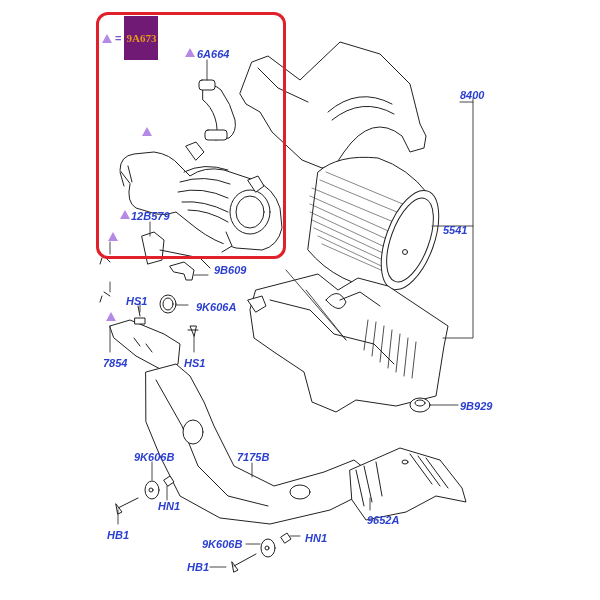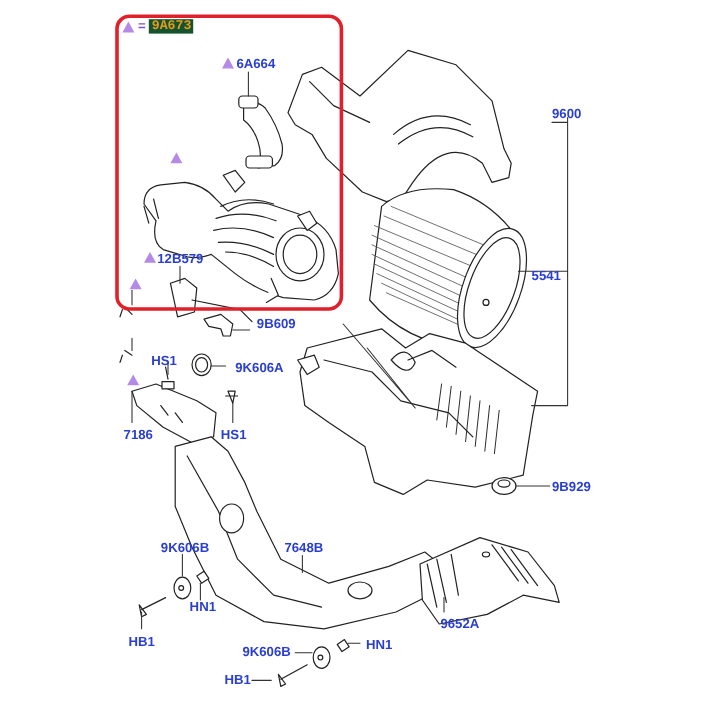--- a/index.html
+++ b/index.html
@@ -1,28 +1,28 @@
 <!DOCTYPE html>
 <html><head>
 <meta charset="utf-8">
 <style>
   html, body { margin: 0; padding: 0; background: #ffffff; }
   body { width: 600px; height: 600px; position: relative; overflow: hidden;
          font-family: "Liberation Sans", sans-serif; }
   #diagram { position: absolute; left: 0; top: 0; width: 600px; height: 600px; }
   .lbl { position: absolute; font-family: "Liberation Sans", sans-serif; font-weight: bold;
-         font-size: 11px; color: #2a3fd0; line-height: 12px; white-space: nowrap; }
+         font-size: 11px; color: #2a3fd0; line-height: 12px; white-space: nowrap; font-style: italic; }
   .tri { position: absolute; width: 0; height: 0; border-left: 5px solid transparent;
          border-right: 5px solid transparent; border-bottom: 9px solid #b48ae6; }
   .highlight-box { position: absolute; left: 96px; top: 12px; width: 184px; height: 241px;
          border: 3px solid #e0202a; border-radius: 12px; }
   .legend { position: absolute; left: 102px; top: 16px; display: flex; align-items: center; gap: 3px; }
   .legend .eq { color: #7a55c8; font-weight: bold; font-size: 11px; font-family: "Liberation Sans", sans-serif; }
-  .legend .code { background: #14532d; color: #e69a1a; font-weight: bold; font-size: 11px;
-         padding: 0 2px; font-family: Liberation Mono, monospace; }
+  .legend .code { background: #701a75; color: #e69a1a; font-weight: bold; font-size: 11px;
+         padding: 16px 2px; font-family: Liberation Serif, serif; }
   .legend .tri { position: static; }
 </style>
 </head>
 <body>
 
 <svg id="diagram" viewBox="0 0 600 600" xmlns="http://www.w3.org/2000/svg">
   <g fill="none" stroke="#222" stroke-width="1" stroke-linejoin="round" stroke-linecap="round">
 
     <g>
       <path d="M203,88 q10,-6 18,2 q10,14 14,30 q2,12 -6,18 l-14,2 q4,-10 0,-22 q-4,-12 -12,-18 z" fill="#fff"></path>
@@ -159,28 +159,28 @@
 </div>
 
 <span class="tri" style="left:185px;top:48px"></span>
 <span class="tri" style="left:142px;top:127px"></span>
 <span class="tri" style="left:120px;top:210px"></span>
 <span class="tri" style="left:108px;top:232px"></span>
 <span class="tri" style="left:106px;top:312px"></span>
 
 <span class="lbl" style="left:197px;top:48px">6A664</span>
 <span class="lbl" style="left:131px;top:210px">12B579</span>
-<span class="lbl" style="left:460px;top:89px">9600</span>
+<span class="lbl" style="left:460px;top:89px">8400</span>
 <span class="lbl" style="left:443px;top:224px">5541</span>
 <span class="lbl" style="left:214px;top:264px">9B609</span>
 <span class="lbl" style="left:126px;top:295px">HS1</span>
 <span class="lbl" style="left:196px;top:301px">9K606A</span>
-<span class="lbl" style="left:103px;top:357px">7186</span>
+<span class="lbl" style="left:103px;top:357px">7854</span>
 <span class="lbl" style="left:184px;top:357px">HS1</span>
 <span class="lbl" style="left:460px;top:400px">9B929</span>
 <span class="lbl" style="left:134px;top:451px">9K606B</span>
-<span class="lbl" style="left:237px;top:451px">7648B</span>
+<span class="lbl" style="left:237px;top:451px">7175B</span>
 <span class="lbl" style="left:158px;top:500px">HN1</span>
 <span class="lbl" style="left:107px;top:529px">HB1</span>
 <span class="lbl" style="left:367px;top:514px">9652A</span>
 <span class="lbl" style="left:202px;top:538px">9K606B</span>
 <span class="lbl" style="left:305px;top:532px">HN1</span>
 <span class="lbl" style="left:187px;top:561px">HB1</span>
 
 </body></html>

